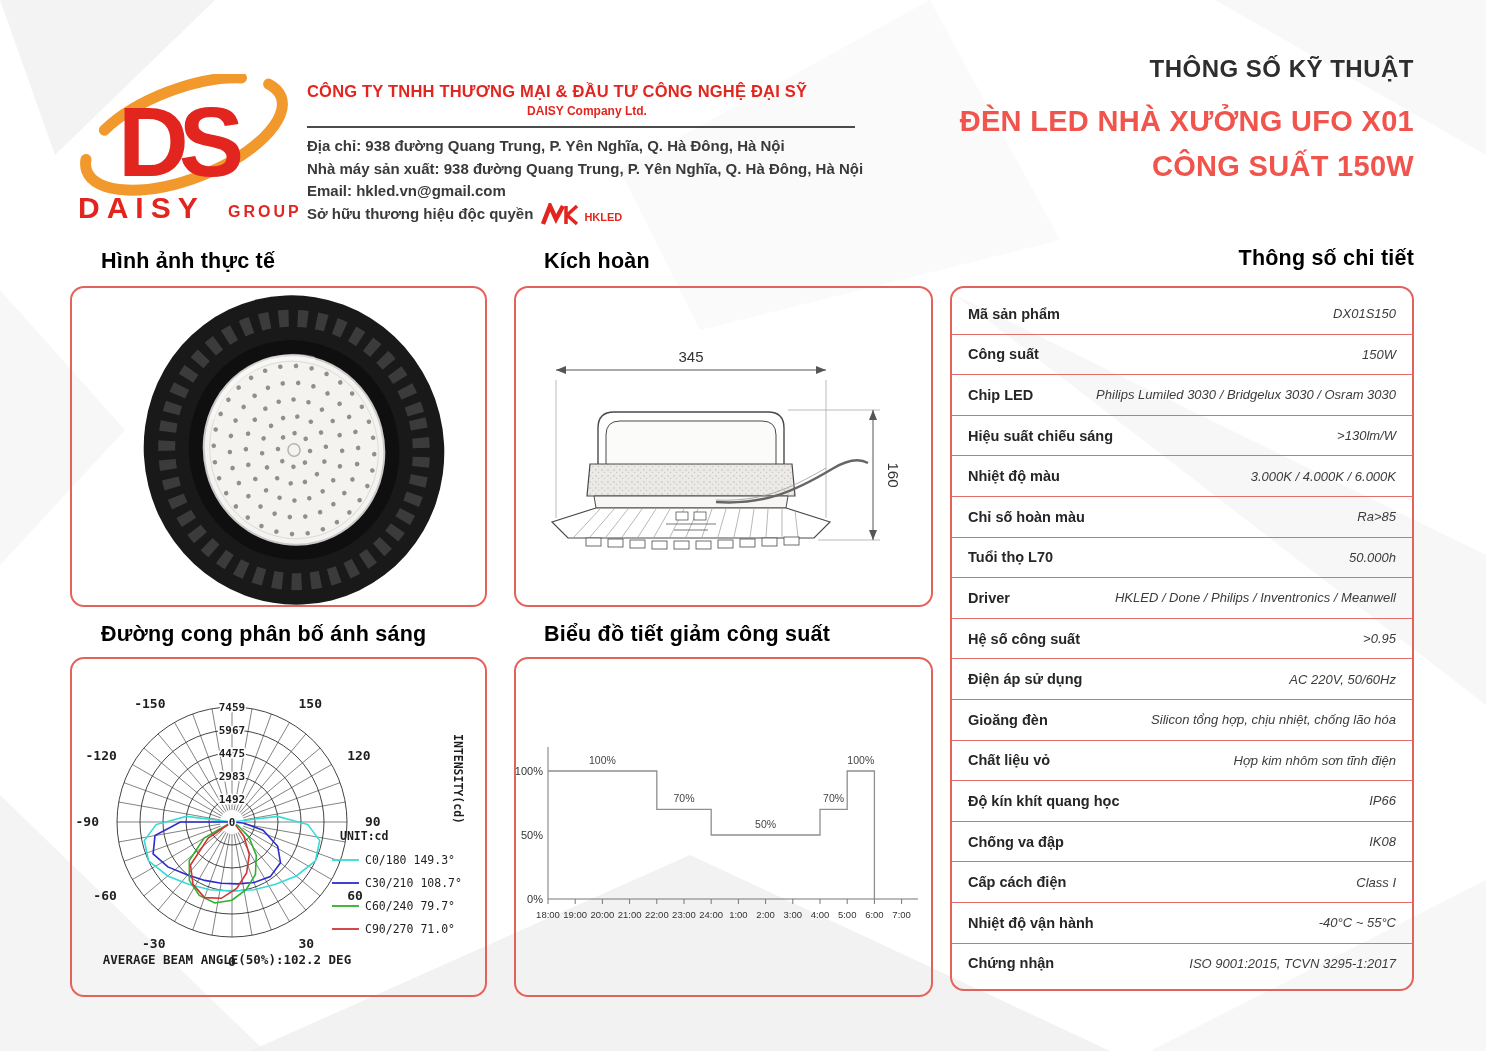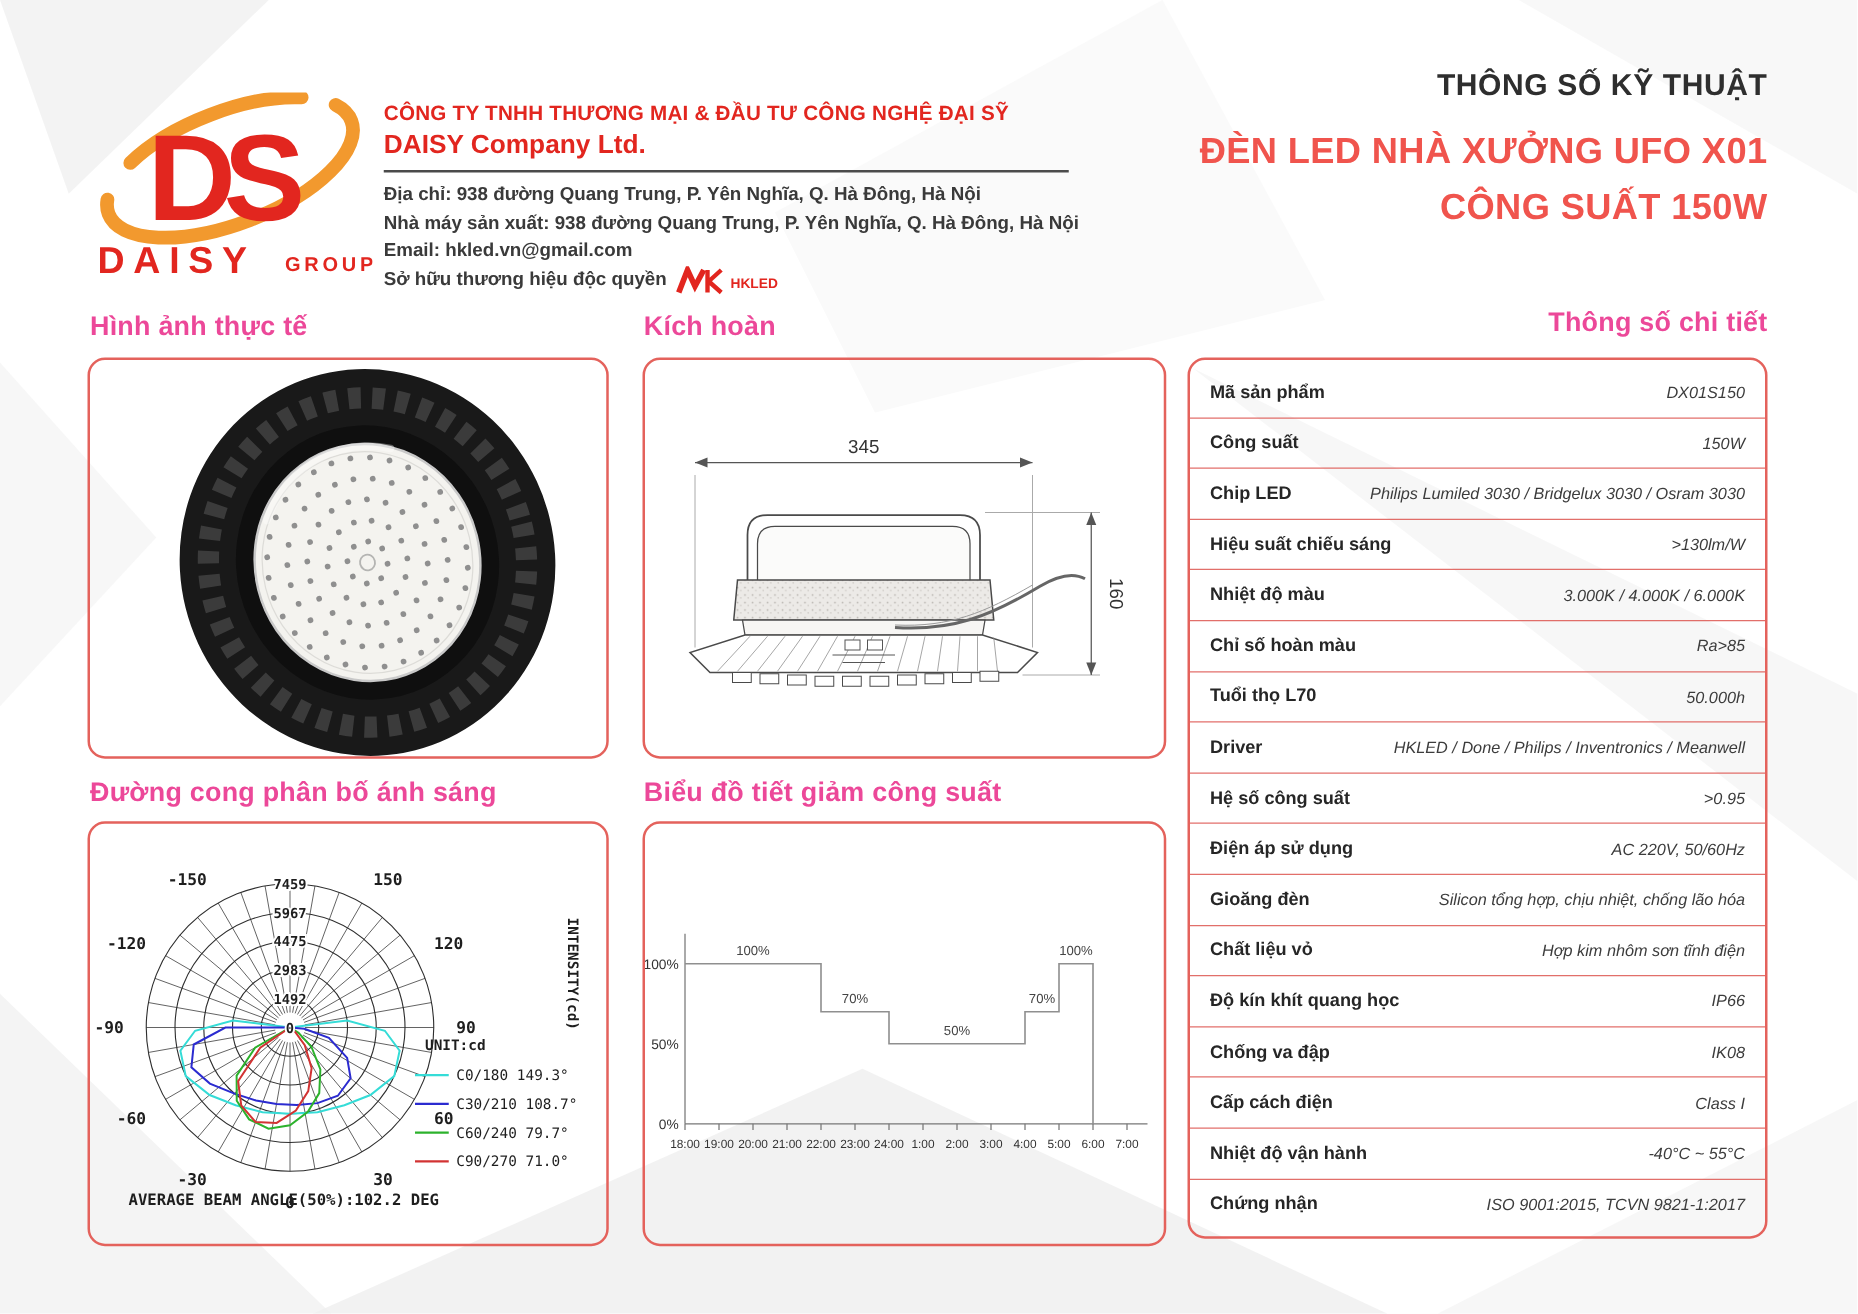--- a/index.html
+++ b/index.html
@@ -10,32 +10,32 @@
     -webkit-font-smoothing:antialiased;
   }
   .abs{position:absolute;}
   
   #bg{position:absolute;left:0;top:0;width:1486px;height:1051px;z-index:0;}
   .layer{position:absolute;z-index:1;}
 
   
   .company-block{left:307px;top:80px;width:560px;}
   .co-name{font-size:16.5px;font-weight:bold;color:#e2261f;letter-spacing:.2px;line-height:22px;}
-  .co-name-en{font-size:21px;font-weight:bold;color:#e2261f;margin-top:2px;}
+  .co-name-en{font-size:12px;font-weight:bold;color:#e2261f;margin-top:2px;text-align:center;}
   .co-divider{border-top:2px solid #4b4b4b;width:548px;margin:8px 0 7px 0;}
   .co-line{font-size:15px;font-weight:bold;color:#3a3a3a;line-height:22.5px;}
   .brand-line{display:flex;align-items:center;gap:7px;}
   .hk-word{font-size:11px;font-weight:bold;color:#e2261f;margin-left:-3px;position:relative;top:3px;}
 
   .title-block{right:72px;top:55px;text-align:right;width:560px;}
   .kicker{font-size:24px;font-weight:bold;color:#2e2e2e;letter-spacing:.5px;}
   .prod-title{font-size:29px;font-weight:bold;color:#f0544d;letter-spacing:.3px;margin-top:22px;}
   .prod-title2{font-size:29px;font-weight:bold;color:#f0544d;letter-spacing:.3px;margin-top:12px;}
 
-  .sec-title{font-size:21.5px;font-weight:bold;color:#ec4899;letter-spacing:.2px;}
+  .sec-title{font-size:21.5px;font-weight:bold;color:#000000;letter-spacing:.2px;margin-left:29px;}
 
   .card{
     position:absolute;border:2px solid #e4625c;border-radius:14px;
     background:transparent;box-sizing:border-box;z-index:2;
   }
   
   .spec-table{display:flex;flex-direction:column;height:100%;padding:6px 0;box-sizing:border-box;}
   .spec-row{
     flex:1;display:flex;align-items:center;justify-content:space-between;
     padding:0 16px;border-bottom:1px solid rgba(221,86,80,.85);
@@ -369,21 +369,21 @@
     <span class="spec-value">Class I</span>
   </div>
 
   <div class="spec-row">
     <span class="spec-label">Nhiệt độ vận hành</span>
     <span class="spec-value">-40°C ~ 55°C</span>
   </div>
 
   <div class="spec-row">
     <span class="spec-label">Chứng nhận</span>
-    <span class="spec-value">ISO 9001:2015, TCVN 9821-1:2017</span>
+    <span class="spec-value">ISO 9001:2015, TCVN 3295-1:2017</span>
   </div>
 </div>
 </div>
 
 <div class="card" style="left:70px;top:657px;width:417px;height:340px;">
   <svg id="polar-svg" width="413" height="336" viewBox="0 0 413 336">
       <circle cx="160" cy="163" r="23" fill="none" stroke="#2f2f2f" stroke-width="0.9"></circle>
       <circle cx="160" cy="163" r="46" fill="none" stroke="#2f2f2f" stroke-width="0.9"></circle>
       <circle cx="160" cy="163" r="69" fill="none" stroke="#2f2f2f" stroke-width="0.9"></circle>
       <circle cx="160" cy="163" r="92" fill="none" stroke="#2f2f2f" stroke-width="0.9"></circle>

